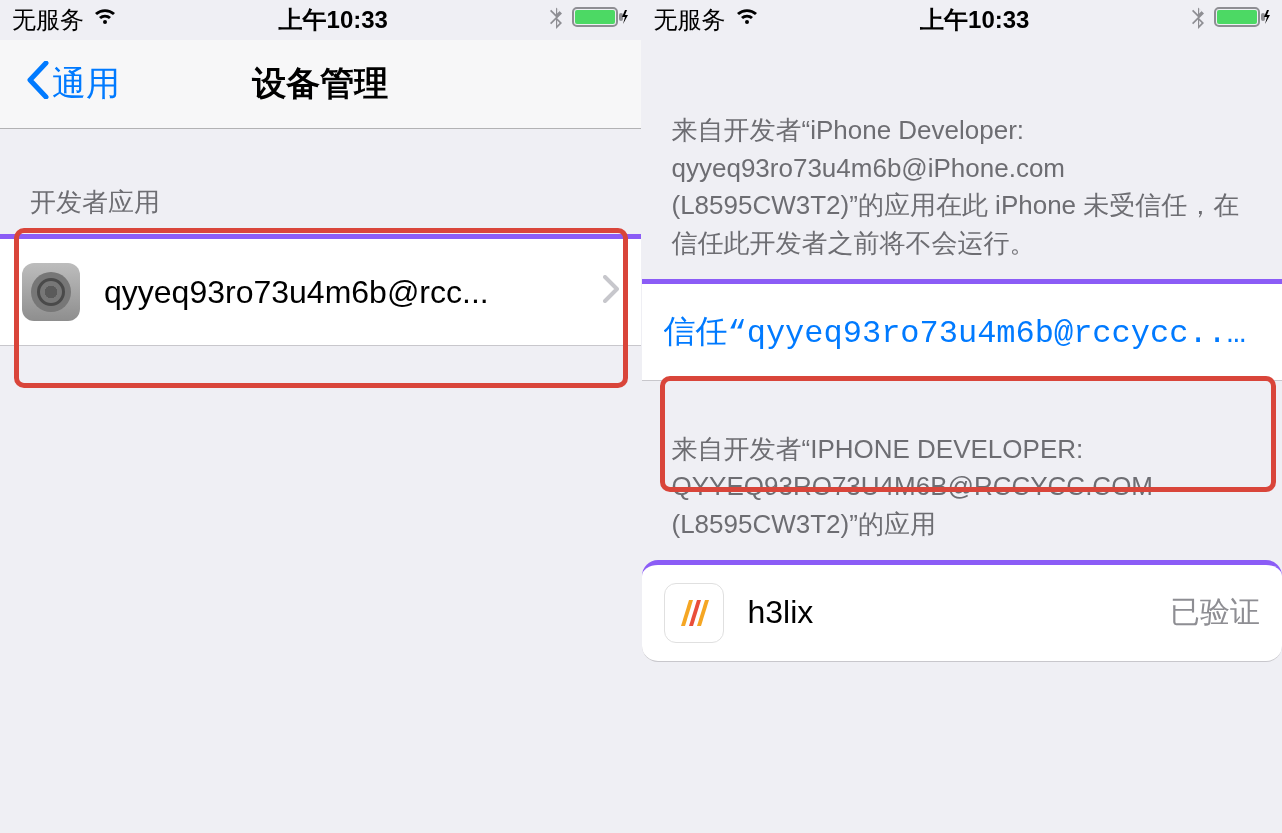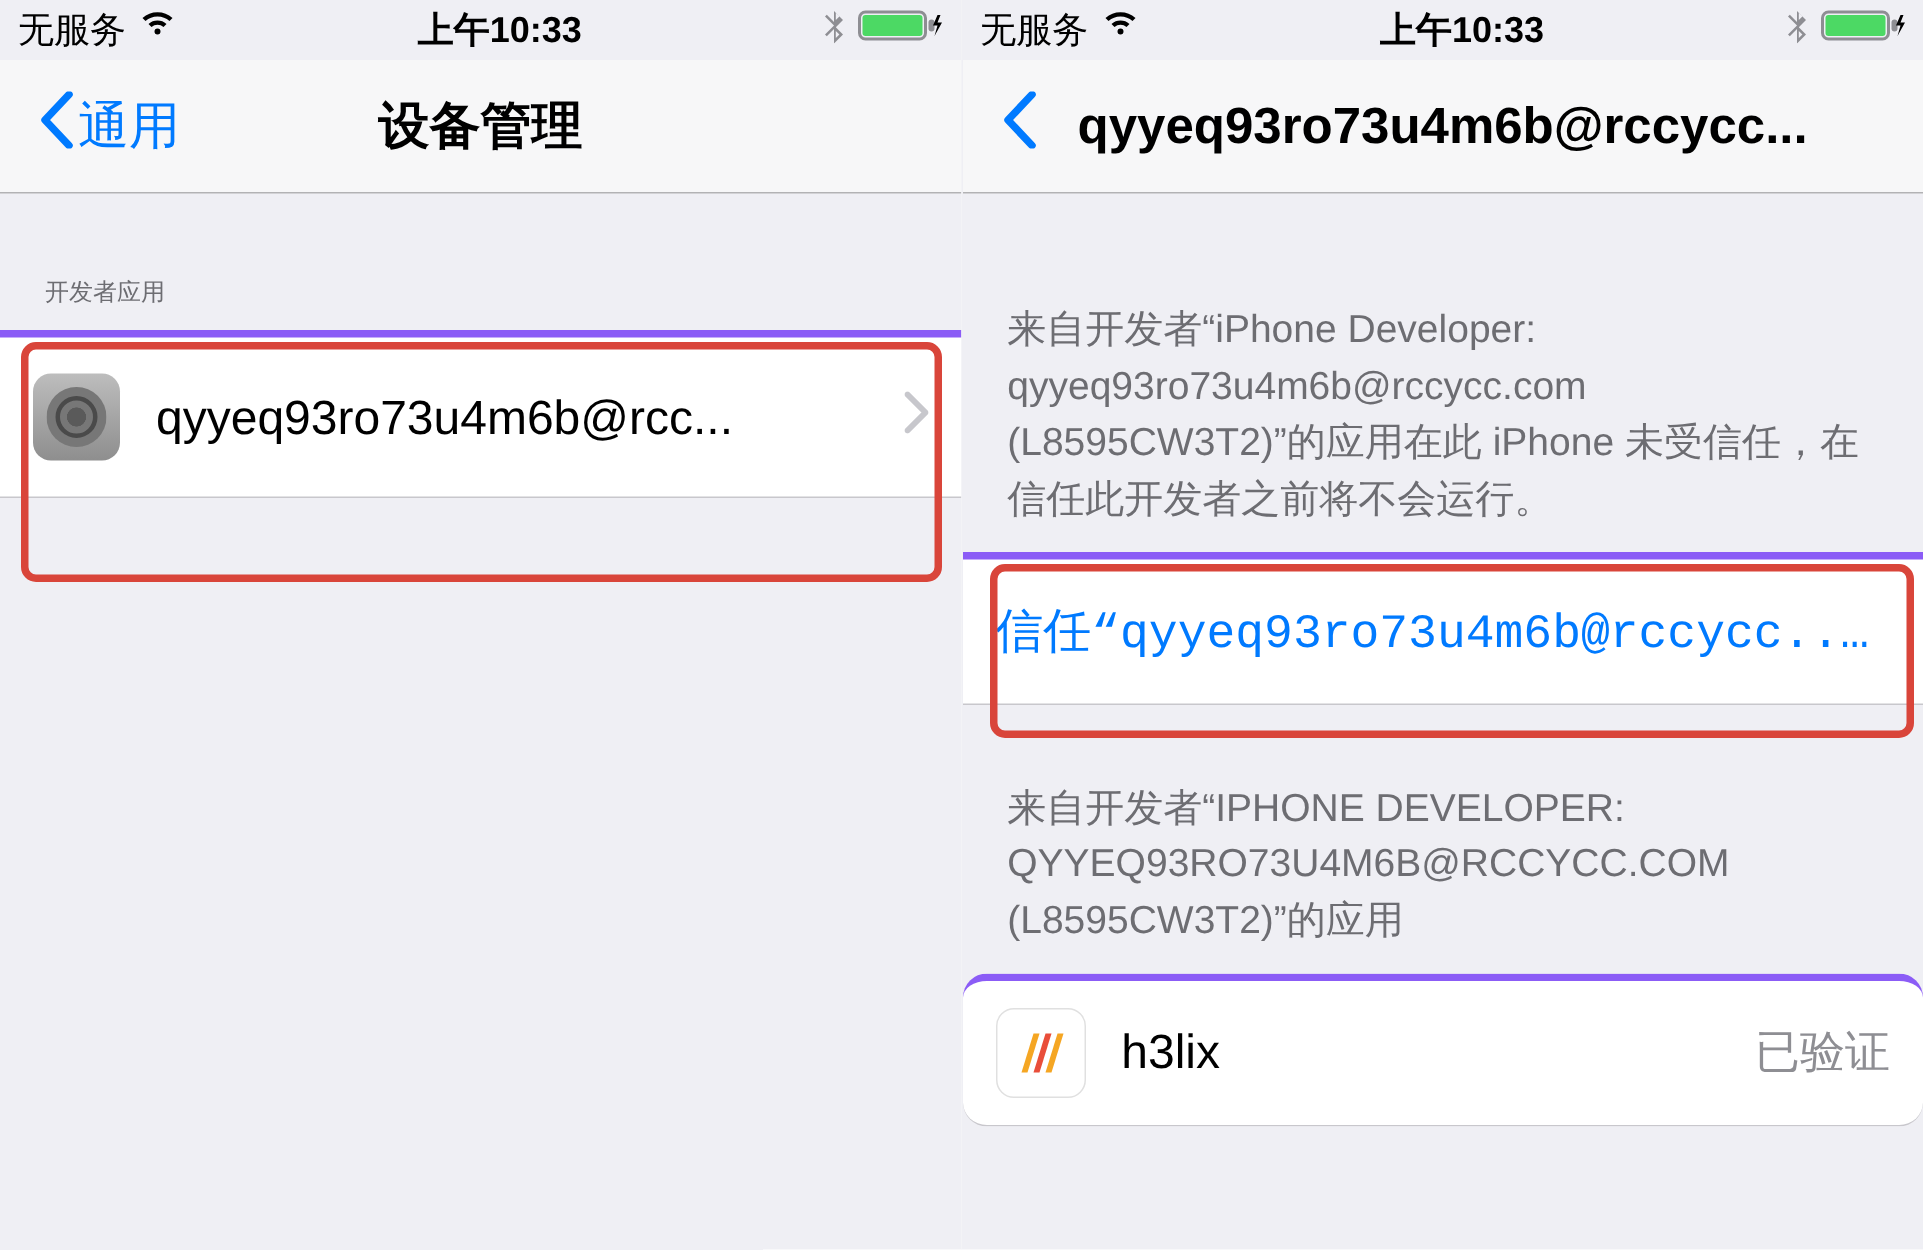--- a/index.html
+++ b/index.html
@@ -14,21 +14,21 @@
   .battery{display:inline-block;}
   .bt{color:#8e8e93;font-size:22px;}
   
   .nav{height:88px;display:flex;align-items:center;position:relative;background:#f7f7f8;border-bottom:1px solid #b2b2b4;padding-left:20px;}
   .nav .back{display:flex;align-items:center;color:#007aff;font-size:34px;padding-left:6px;cursor:pointer;}
   .nav .back .chev{display:inline-block;margin-right:2px;}
   .nav .title{position:absolute;left:0;right:0;text-align:center;font-size:34px;font-weight:700;color:#000;pointer-events:none;}
   .nav .title.long{font-size:34px;font-weight:700;white-space:nowrap;overflow:hidden;text-overflow:ellipsis;padding:0 70px 0 70px;}
   
   .section{margin-top:56px;}
-  .section-header{font-size:16px;color:#6d6d72;padding:0 30px 14px 30px;}
+  .section-header{font-size:26px;color:#6d6d72;padding:0 30px 14px 30px;}
   .section-note{font-size:26px;color:#6d6d72;padding:0 30px 16px 30px;line-height:1.45;}
   .cell{background:#fff;border-top:5px solid #8b5cf6;border-bottom:1px solid #c8c7cc;display:flex;align-items:center;min-height:88px;padding:0 22px;font-size:32px;color:#000;position:relative;}
   .cell .chev-right{color:#c7c7cc;margin-left:6px;}
   .cell .grow{flex:1;min-width:0;white-space:nowrap;overflow:hidden;text-overflow:ellipsis;}
   .cell.center{justify-content:center;color:#007aff;font-size:32px;}
   .cell.center .grow{flex:0 1 auto;text-align:center;}
   .cell .right-detail{color:#8e8e93;font-size:30px;margin-left:10px;}
   .settings-icon{width:58px;height:58px;border-radius:12px;background:linear-gradient(#bdbdbd,#8e8e8e);display:flex;align-items:center;justify-content:center;margin-right:24px;flex:none;}
   .gear{background:radial-gradient(circle,#5a5a5a 0 22%,transparent 23%),conic-gradient(#777 0 360deg);border-radius:50%;width:40px;height:40px;position:relative;}
   .gear::before{content:"";position:absolute;inset:6px;border-radius:50%;border:3px solid #4a4a4a;}
@@ -121,33 +121,23 @@
           <svg width="56" height="24" viewBox="0 0 56 24">
               <rect x="1" y="3" width="44" height="18" rx="4" fill="none" stroke="#8e8e93" stroke-width="2"></rect>
               <rect x="3" y="5" width="40" height="14" rx="2" fill="#4cd964"></rect>
               <rect x="47" y="8" width="4" height="8" rx="2" fill="#8e8e93"></rect>
               <path d="M53 5l-3 7h3l-2 7 5-9h-3l2-5z" fill="#000"></path>
             </svg>
         </span>
       </div>
     </div>
 
-    <div class="nav">
-      <div class="back">
-        <span class="chev">
-          <svg width="24" height="38" viewBox="0 0 24 38">
-              <path d="M20 2L4 19l16 17" fill="none" stroke="#007aff" stroke-width="5" stroke-linecap="round" stroke-linejoin="round"></path>
-            </svg>
-        </span>
-      </div>
-      <div class="title long">qyyeq93ro73u4m6b@rccycc...</div>
-    </div>
 
     <div class="section" style="margin-top:72px;">
-      <div class="section-note">来自开发者“iPhone Developer: qyyeq93ro73u4m6b@rccycc.com (L8595CW3T2)”的应用在此 iPhone 未受信任，在信任此开发者之前将不会运行。</div>
+      <div class="section-note">来自开发者“iPhone Developer: qyyeq93ro73u4m6b@iPhone.com (L8595CW3T2)”的应用在此 iPhone 未受信任，在信任此开发者之前将不会运行。</div>
       <div class="cell center" style="height:96px;font-family:Liberation Mono, monospace;">
         <div class="grow" style="max-width:100%;white-space:nowrap;overflow:hidden;text-overflow:ellipsis;">信任“qyyeq93ro73u4m6b@rccycc....</div>
       </div>
     </div>
 
     <div class="section2">
       <div class="section-note">来自开发者“IPHONE DEVELOPER: QYYEQ93RO73U4M6B@RCCYCC.COM (L8595CW3T2)”的应用</div>
       <div class="cell" style="height:96px;border-radius:16px;">
         <div class="app-icon">
           <svg viewBox="0 0 38 38">

